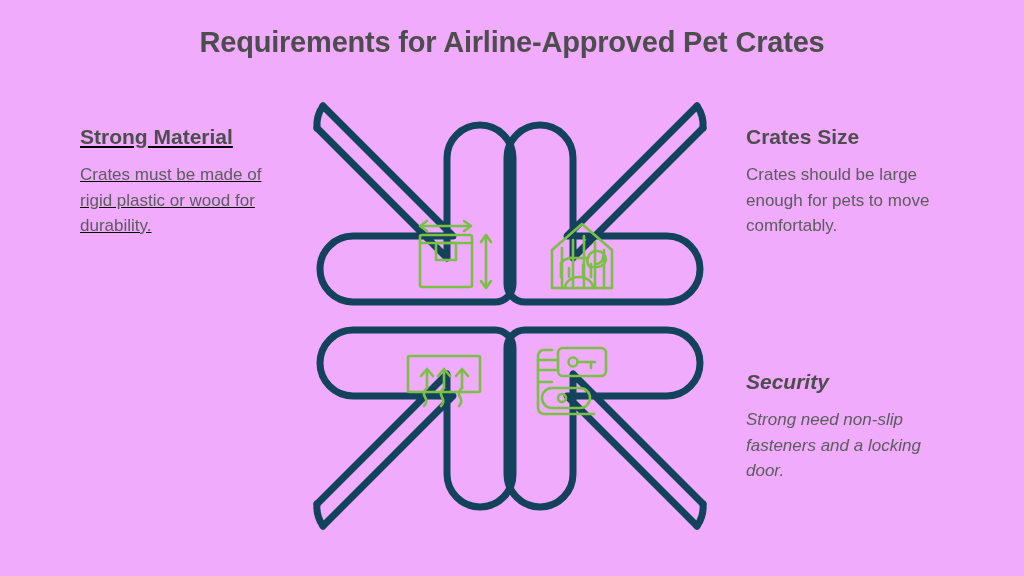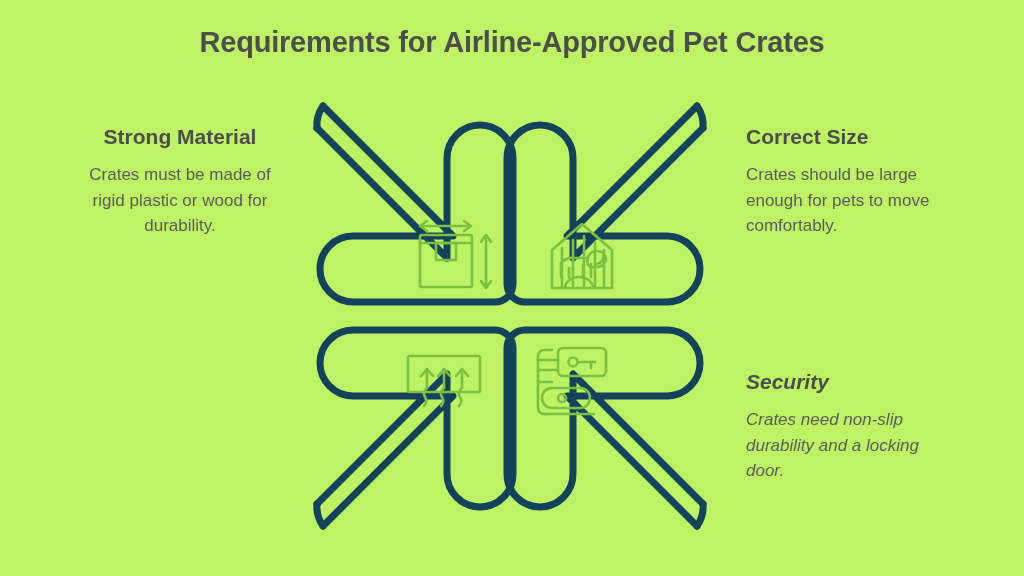--- a/index.html
+++ b/index.html
@@ -11,21 +11,21 @@
     height: 576px;
     background: #ffffff;
     font-family: "Liberation Sans", sans-serif;
     overflow: hidden;
     position: relative;
   }
   #page {
     position: relative;
     width: 1024px;
     height: 576px;
-    background: #bef264;
+    background: #f0abfc;
   }
 
   
   .title {
     position: absolute;
     left: 0;
     top: 26px;
     width: 1024px;
     text-align: center;
     font-size: 29px;
@@ -46,21 +46,21 @@
     color: #4d4d4d;
     white-space: nowrap;
     margin-bottom: 13px;
   }
   .block .body {
     font-size: 17px;
     line-height: 25.5px;
     color: #5c5c5c;
   }
 
-  .block-left  { text-align: center; left: 80px; }
+  .block-left  { text-align: left; left: 80px; text-decoration: underline; }
   .block-right { text-align: left;  left: 746px; }
 
   #block-strong-material { top: 125px; }
   #block-ventilation     { top: 370px; }
   #block-correct-size    { top: 125px; }
   #block-security        { top: 370px; font-style: italic; }
 
   
   .graphic {
     position: absolute;
@@ -223,23 +223,23 @@
       </g>
     </svg>
   </div>
 
   <div class="block block-left" id="block-strong-material">
     <div class="heading">Strong Material</div>
     <div class="body">Crates must be made of rigid plastic or wood for durability.</div>
   </div>
 
   <div class="block block-right" id="block-correct-size">
-    <div class="heading">Correct Size</div>
+    <div class="heading">Crates Size</div>
     <div class="body">Crates should be large enough for pets to move comfortably.</div>
   </div>
 
 
   <div class="block block-right" id="block-security">
     <div class="heading">Security</div>
-    <div class="body">Crates need non-slip durability and a locking door.</div>
+    <div class="body">Strong need non-slip fasteners and a locking door.</div>
   </div>
 
 </div>
 
 </body></html>

